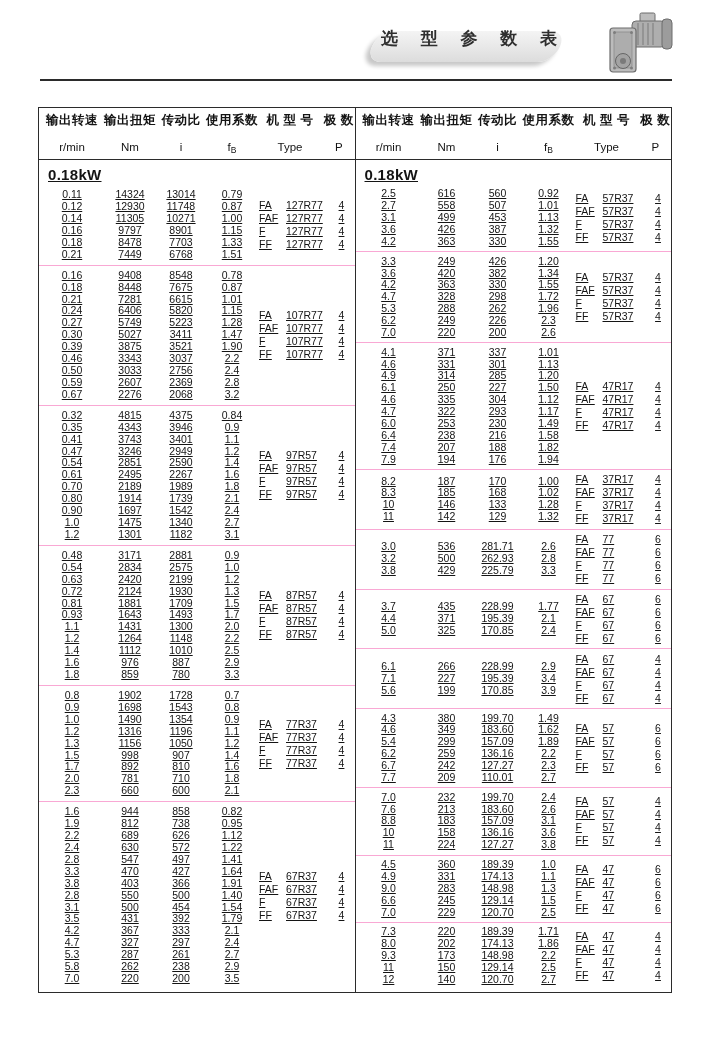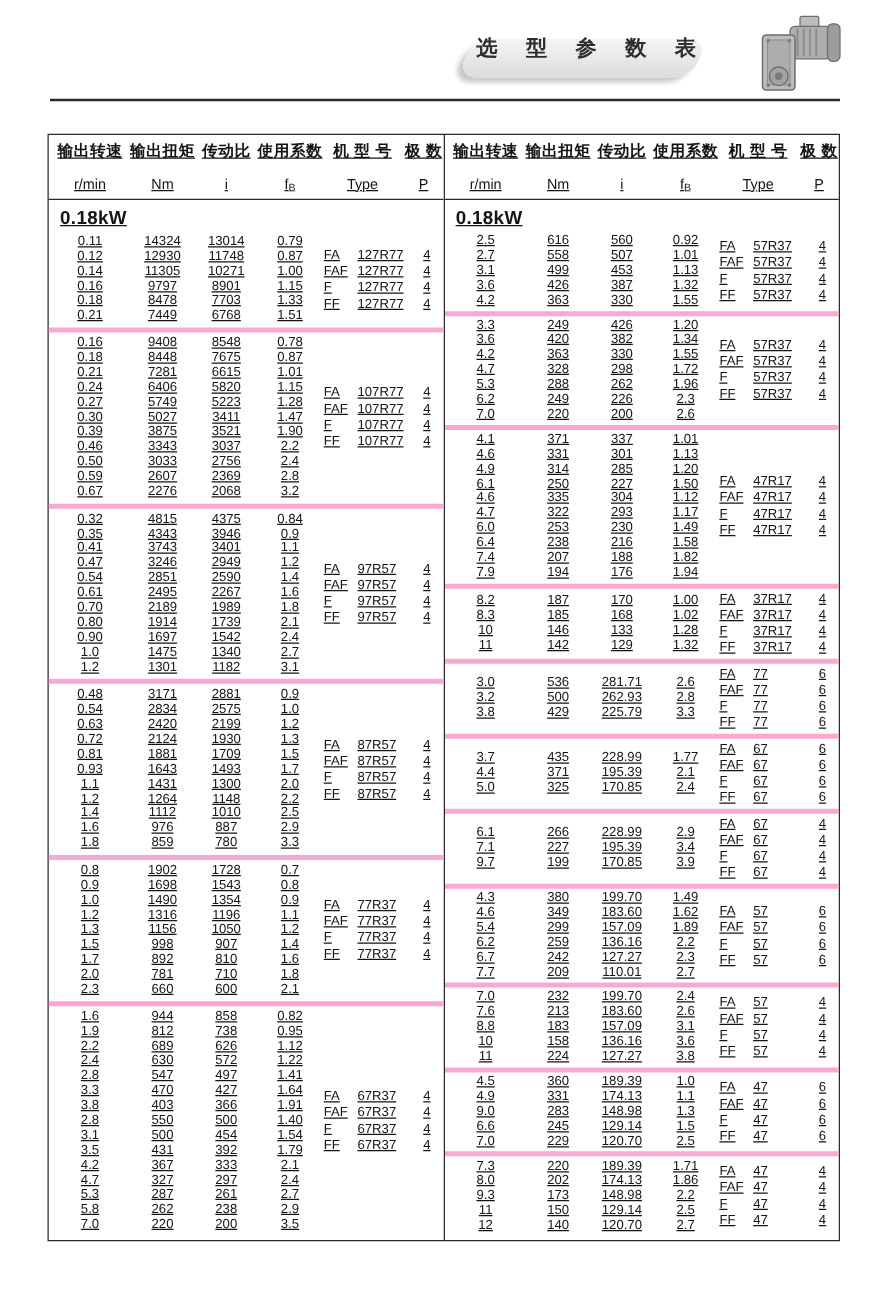--- a/index.html
+++ b/index.html
@@ -39,30 +39,30 @@
     border:1px solid #2b2b2b;
   }
   .ptable { flex:1 1 0; display:flex; flex-direction:column; min-width:0; }
   .ptable:first-child { border-right:1px solid #2b2b2b; }
 
   .thead {
     height:52px; border-bottom:1px solid #2b2b2b;
     display:grid; grid-template-columns:66px 50px 52px 50px 66px 1fr;
     align-content:center;
   }
-  .hcell { display:flex; flex-direction:column; align-items:center; gap:12px;text-decoration:underline; }
+  .hcell { display:flex; flex-direction:column; align-items:center; gap:12px; }
   .hcn { font-size:12.5px; font-weight:bold; white-space:nowrap; letter-spacing:0.5px; }
   .hunit { font-size:11.5px; }
   .sub { font-size:8.5px; vertical-align:-2px; }
 
   .tbody { flex:1 1 auto; display:flex; flex-direction:column; padding-bottom:3px;text-decoration:underline; }
   .section-label { font-size:15px; font-weight:bold; padding:6px 0 2px 9px; letter-spacing:0.3px; }
 
   .block { flex:1 1 auto; display:flex; align-items:center; }
-  .block + .block { border-top:4px solid #f9a8d4; }
+  .block + .block { border-top:1px solid #f9a8d4; }
 
   .nums { width:218px; display:flex; flex-direction:column; }
   .nrow { display:grid; grid-template-columns:66px 50px 52px 50px; }
   .ncell {
     font-size:10.5px; line-height:11.9px; height:11.9px;
     text-align:center; white-space:nowrap;
   }
 
   .types { flex:1 1 auto; display:flex; flex-direction:column; padding-left:2px; }
   .tline { display:grid; grid-template-columns:27px 1fr 26px; }
@@ -1048,21 +1048,21 @@
               <div class="ncell">228.99</div>
               <div class="ncell">2.9</div>
             </div>
             <div class="nrow">
               <div class="ncell">7.1</div>
               <div class="ncell">227</div>
               <div class="ncell">195.39</div>
               <div class="ncell">3.4</div>
             </div>
             <div class="nrow">
-              <div class="ncell">9.7</div>
+              <div class="ncell">5.6</div>
               <div class="ncell">199</div>
               <div class="ncell">170.85</div>
               <div class="ncell">3.9</div>
             </div>
           </div>
           <div class="types">
             <div class="tline">
               <div class="tprefix">FA</div>
               <div class="tcode">67</div>
               <div class="tpoles">4</div>

